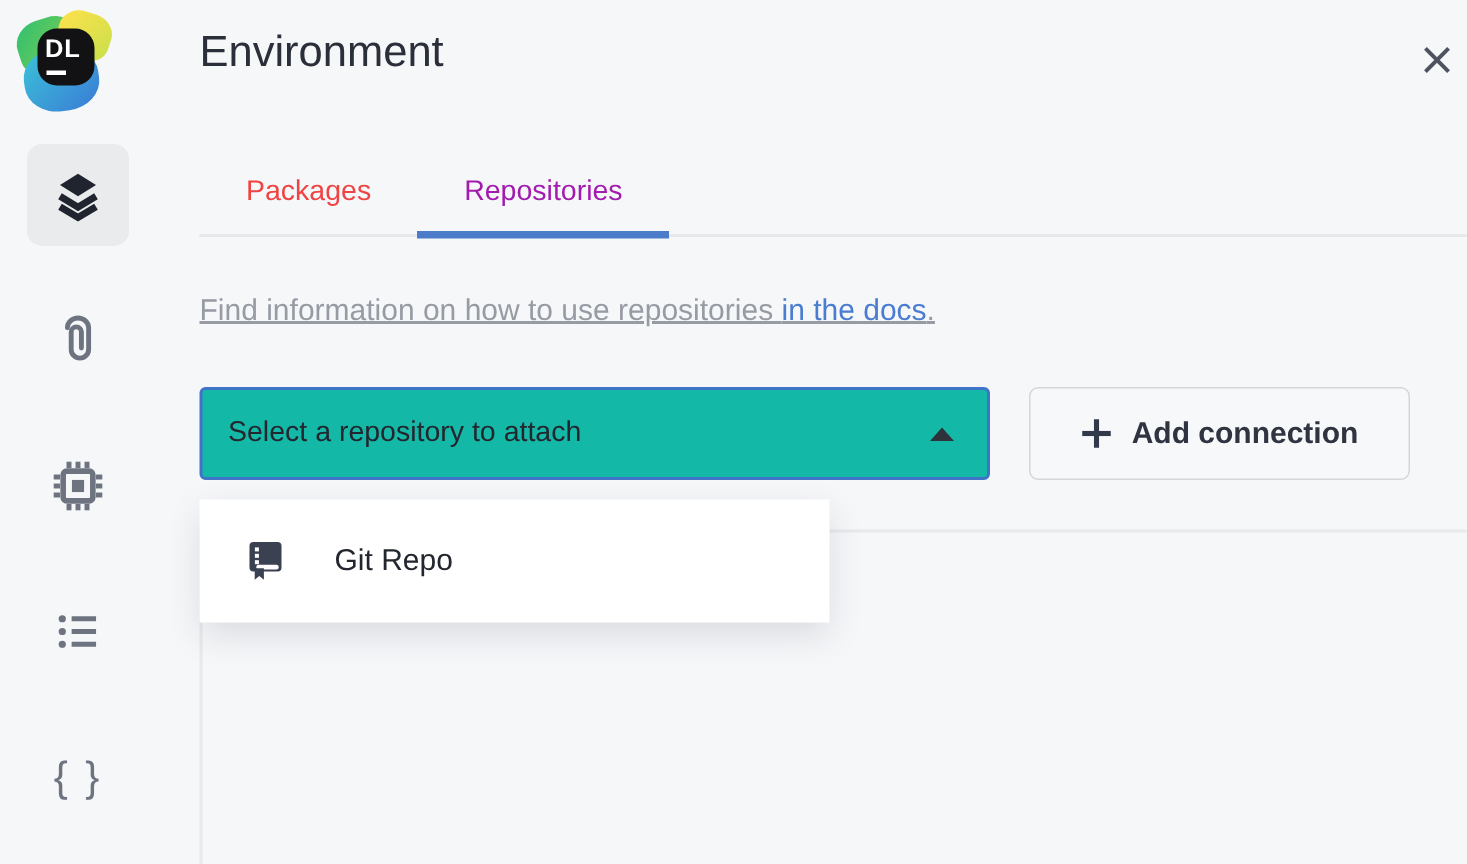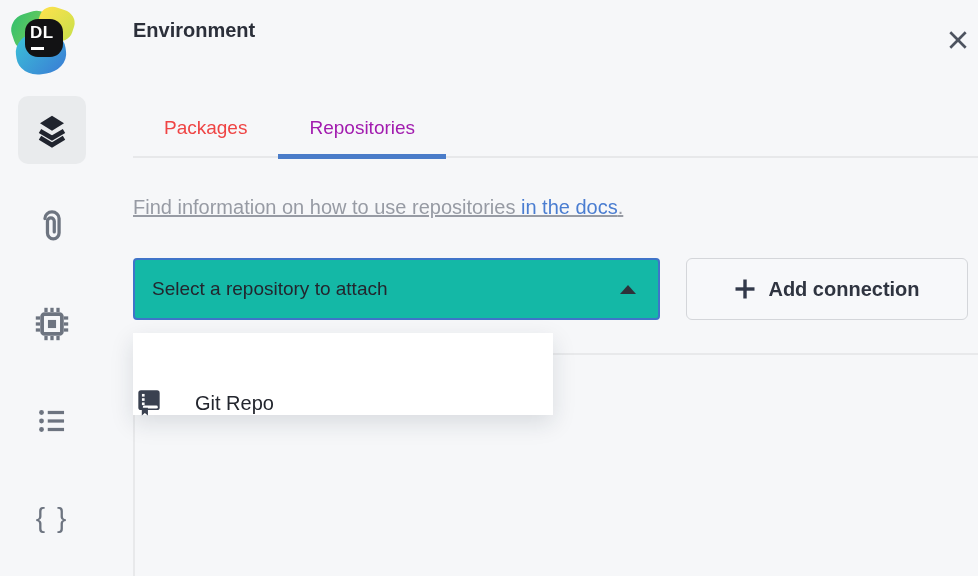--- a/index.html
+++ b/index.html
@@ -29,21 +29,21 @@
   .logo-square .under { position:absolute; left:6px; bottom:7px; width:13px; height:3px; background:#fff; }
 
   .nav { position:absolute; left:18px; top:96px; display:flex; flex-direction:column; gap:29px; }
   .nav-tile { width:68px; height:68px; border-radius:10px; display:flex;
               align-items:center; justify-content:center; cursor:pointer; }
   .nav-tile.active { background:#e9ebed; }
   .nav-tile svg { display:block; }
   .braces-glyph { font-size:28px; color:#6d7480; font-weight:500; letter-spacing:2px; }
 
   
-  .page-title { position:absolute; left:133px; top:19px; font-size:20px; font-weight:700; color:#2b2f3a; }
+  .page-title { position:absolute; left:133px; top:19px; font-size:29px; font-weight:400; color:#2b2f3a; }
   .close-btn { position:absolute; left:944px; top:26px; width:28px; height:28px;
                display:flex; align-items:center; justify-content:center; cursor:pointer; background:none; border:none; }
 
   
   .tabs { position:absolute; left:133px; top:100px; width:845px; height:58px;
           display:flex; border-bottom:2px solid #e7e8ea; }
   .tab { padding:0 31px; display:flex; align-items:center; font-size:19px;
          color:#ef4444; cursor:pointer; position:relative; }
   .tab.active { color:#a21caf; }
   .tab.active::after { content:""; position:absolute; left:0; right:0; bottom:-3px;
@@ -55,35 +55,35 @@
 
   
   .repo-select { position:absolute; left:133px; top:258px; width:527px; height:62px;
                  background:#14b8a6; border:2px solid #3f74c9; border-radius:4px;
                  display:flex; align-items:center; justify-content:space-between;
                  padding:0 22px 0 17px; cursor:pointer; }
   .repo-select .value { font-size:19px; color:#23262e; }
   .caret-up { width:0; height:0; border-left:8px solid transparent;
               border-right:8px solid transparent; border-bottom:9px solid #2e323b; }
 
-  .add-btn { position:absolute; left:686px; top:258px; width:282px; height:62px;
+  .add-btn { position:absolute; left:686px; top:258px; width:254px; height:62px;
              background:#f7f8fa; border:1px solid #d4d6da; border-radius:6px;
              display:flex; align-items:center; justify-content:center; gap:12px;
              cursor:pointer; }
   .add-btn .label { font-size:20px; font-weight:700; color:#2f3440; }
 
   
   .list-area { position:absolute; left:133px; top:353px; width:845px; height:223px;
                border-top:2px solid #e8e9eb; border-left:2px solid #e8e9eb; }
 
   
   .menu { position:absolute; left:133px; top:333px; width:420px; height:82px;
           background:#ffffff; box-shadow:0 8px 22px rgba(25,35,55,0.13); z-index:5; }
   .menu-item { height:100%; display:flex; align-items:center; gap:30px;
-               cursor:pointer;margin-top:29px; }
+               padding-left:28px; cursor:pointer; }
   .menu-item .label { font-size:20px; color:#23262e; }
 </style>
 </head>
 <body>
 
 <div class="sidebar">
   <div class="logo">
     <div class="blob blob-green"></div>
     <div class="blob blob-yellow"></div>
     <div class="blob blob-blue"></div>

